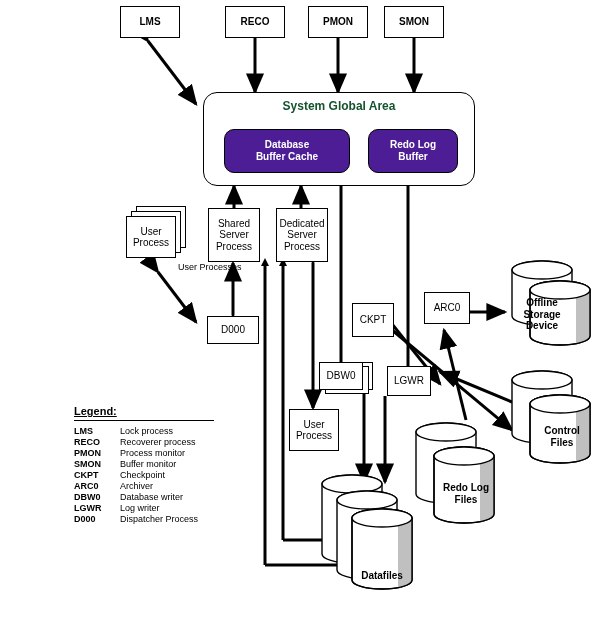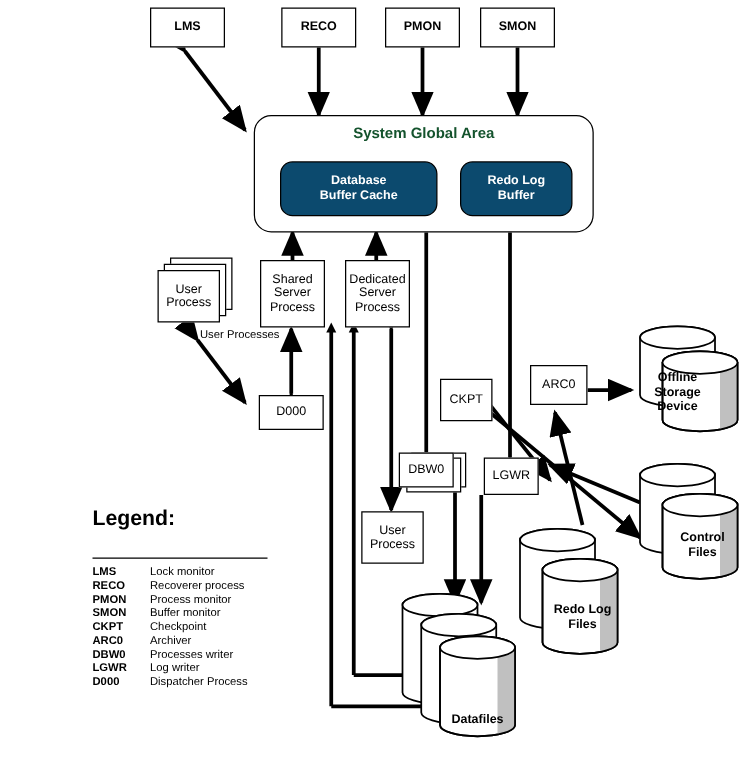--- a/index.html
+++ b/index.html
@@ -47,21 +47,21 @@
     right: 0;
     top: 6px;
     text-align: center;
     font-size: 12px;
     font-weight: bold;
     color: #14532d;
   }
   .blackbox {
     position: absolute;
     box-sizing: border-box;
-    background: #0c4a6e;
+    background: #4c1d95;
     border: 1px solid #000;
     border-radius: 10px;
     color: #fff;
     display: flex;
     align-items: center;
     justify-content: center;
     text-align: center;
     font-size: 10px;
     font-weight: bold;
     line-height: 1.2;
@@ -76,23 +76,24 @@
   }
   
   .cyl {
     position: absolute;
   }
   .legend {
     position: absolute;
     color: #000;
   }
   .legend .title {
-    font-size: 17px;
-    font-weight: bold;
-    margin-bottom: 21px;
+    font-size: 11px;
+    font-weight: bold;
+    margin-bottom: 3px;
+    text-decoration: underline;
   }
   .legend .rule {
     border-top: 1px solid #000;
     width: 140px;
     margin-bottom: 5px;
   }
   .legend table {
     border-collapse: collapse;
     font-size: 9px;
   }
@@ -195,21 +196,21 @@
     <span style="white-space:pre-line;">Redo Log
 Buffer</span>
   </div>
 
   <div class="box plain" style="left:136px; top:206px; width:50px; height:42px;"></div>
   <div class="box plain" style="left:131px; top:211px; width:50px; height:42px;"></div>
   <div class="box plain" style="left:126px; top:216px; width:50px; height:42px;">
     <span style="white-space:pre-line;">User
 Process</span>
   </div>
-  <div class="stacklabel" style="left:122px; top:262px;padding-left:38px;">User Processes</div>
+  <div class="stacklabel" style="left:140px; top:262px;padding-left:38px;">User Processes</div>
 
   <div class="box plain" style="left:208px; top:208px; width:52px; height:54px;">
     <span style="white-space:pre-line;">Shared
 Server
 Process</span>
   </div>
   <div class="box plain" style="left:276px; top:208px; width:52px; height:54px;">
     <span style="white-space:pre-line;">Dedicated
 Server
 Process</span>
@@ -306,21 +307,21 @@
   </svg>
   <div style="position:absolute; left:350px; top:570px; width:64px; text-align:center; font-size:10px; font-weight:bold; line-height:1.15;">Datafiles</div>
 
   <div class="legend" style="left:74px; top:405px;">
     <div class="title">Legend:</div>
     <div class="rule"></div>
     <table>
       <tbody>
         <tr>
           <td class="abbr">LMS</td>
-          <td>Lock monitor</td>
+          <td>Lock process</td>
         </tr>
         <tr>
           <td class="abbr">RECO</td>
           <td>Recoverer process</td>
         </tr>
         <tr>
           <td class="abbr">PMON</td>
           <td>Process monitor</td>
         </tr>
         <tr>
@@ -330,21 +331,21 @@
         <tr>
           <td class="abbr">CKPT</td>
           <td>Checkpoint</td>
         </tr>
         <tr>
           <td class="abbr">ARC0</td>
           <td>Archiver</td>
         </tr>
         <tr>
           <td class="abbr">DBW0</td>
-          <td>Processes writer</td>
+          <td>Database writer</td>
         </tr>
         <tr>
           <td class="abbr">LGWR</td>
           <td>Log writer</td>
         </tr>
         <tr>
           <td class="abbr">D000</td>
           <td>Dispatcher Process</td>
         </tr>
       </tbody>

